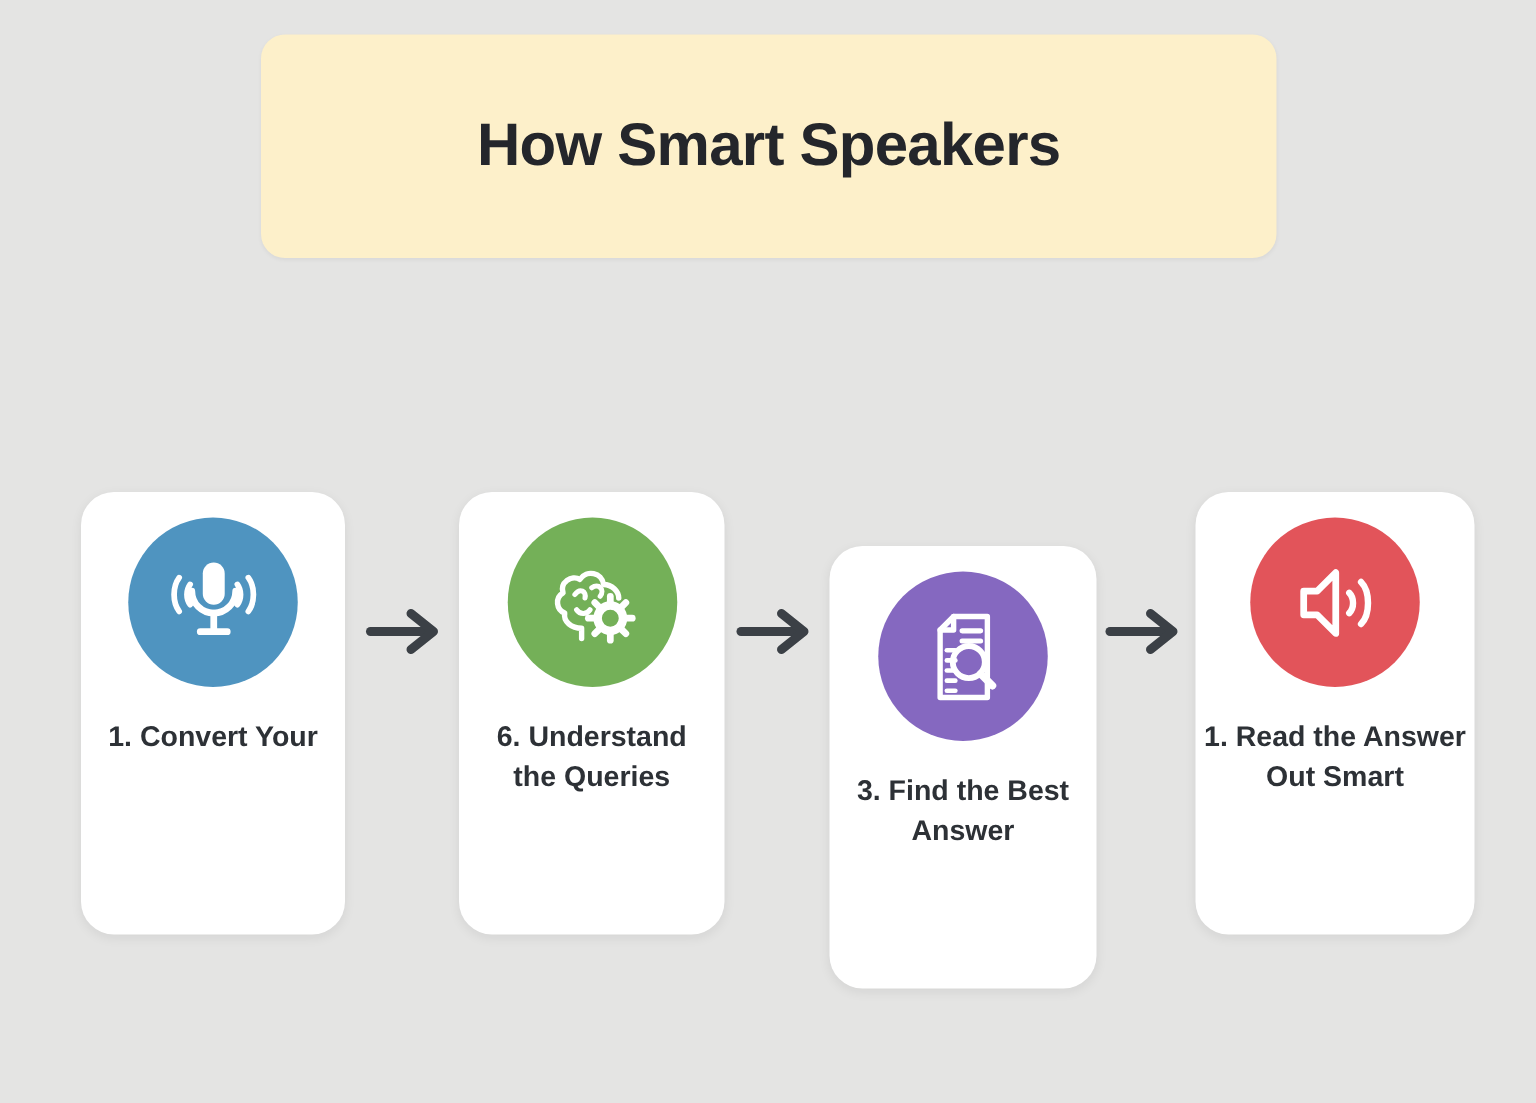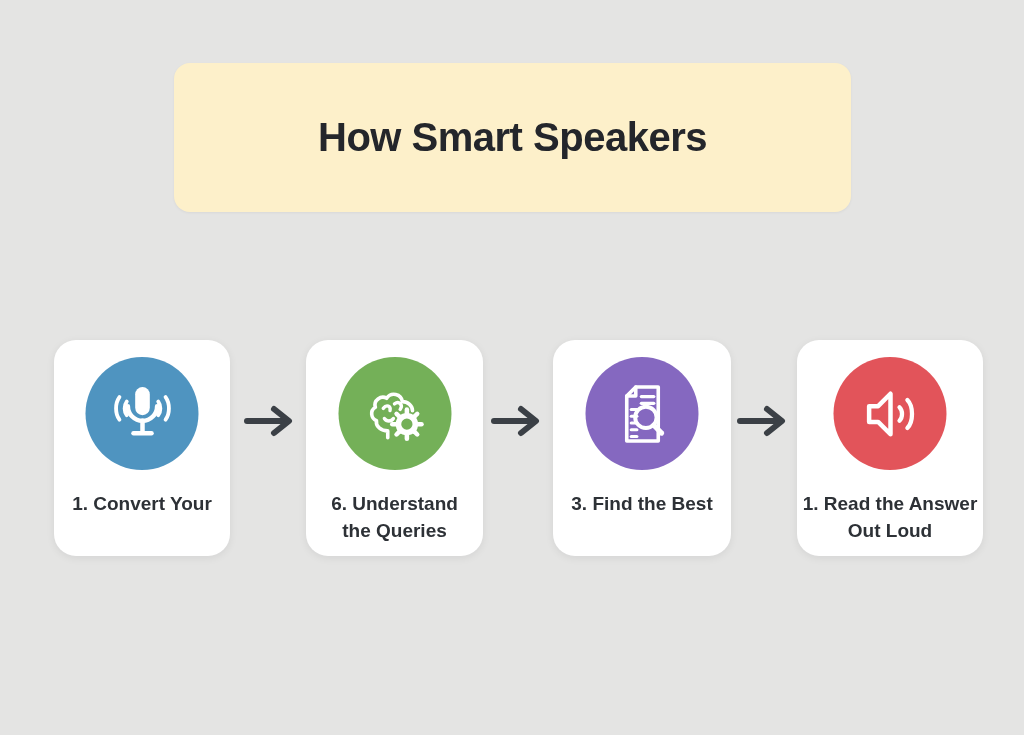--- a/index.html
+++ b/index.html
@@ -15,40 +15,39 @@
   }
   .title-box{
     position:absolute;
     left:174px;top:23px;
     width:677px;height:149px;
     background:#fdf0ca;
     border-radius:16px;
     display:flex;flex-direction:column;
     align-items:center;justify-content:center;
     box-shadow:0 1px 3px rgba(0,0,0,0.05);
-    margin-top:40px;
   }
   .title-line{
     font-size:40px;
     font-weight:700;
     letter-spacing:-0.5px;
     color:#24262b;
     line-height:55px;
     white-space:nowrap;
   }
   .card{
     position:absolute;
-    top:340px;height:216px;
+    top:328px;height:295px;
     background:#ffffff;
     border-radius:22px;
     box-shadow:0 2px 8px rgba(0,0,0,0.07);
   }
   .card1{left:54px;width:176px;}
   .card2{left:306px;width:177px;}
-  .card3{left:553px;width:178px;}
+  .card3{left:553px;width:178px;margin-top:36px;}
   .card4{left:797px;width:186px;}
   .circle{
     position:absolute;
     top:17px;left:50%;
     transform:translateX(-50%);
     width:113px;height:113px;
     border-radius:50%;
     display:flex;align-items:center;justify-content:center;
   }
   .circle svg{width:72px;height:72px;display:block;}
@@ -148,37 +147,38 @@
         <line x1="22" y1="34" x2="27" y2="34" stroke-width="2.8"></line>
         <line x1="22" y1="40" x2="27" y2="40" stroke-width="2.8"></line>
         <line x1="22" y1="46" x2="27" y2="46" stroke-width="2.8"></line>
         <line x1="22" y1="52" x2="27" y2="52" stroke-width="2.8"></line>
         <circle cx="35" cy="35" r="9.5" stroke-width="3.5"></circle>
         <line x1="42" y1="42" x2="49" y2="49" stroke-width="4.5"></line>
       </svg>
     </div>
     <div class="step-label">
       <div>3. Find the Best</div>
+      <div>Answer</div>
     </div>
   </div>
 
   <div class="arrow arrow3">
     <svg viewBox="0 0 56 36" fill="none" stroke="#3b4046" stroke-linecap="round" stroke-linejoin="round">
       <line x1="4" y1="18" x2="42" y2="18" stroke-width="6"></line>
       <path d="M31 6 L46 18 L31 30" stroke-width="6"></path>
     </svg>
   </div>
 
   <div class="card card4">
     <div class="circle" style="background-color: rgb(226, 84, 90);">
       <svg viewBox="0 0 64 64" fill="none" stroke="#ffffff" stroke-linecap="round" stroke-linejoin="round">
         <path d="M13 25 h8 l11 -11 v36 l-11 -11 h-8 z" stroke-width="4"></path>
         <path d="M40 26 c3 3 3 9 0 12" stroke-width="3.8"></path>
         <path d="M47 19.5 c5.5 5.5 5.5 19.5 0 25" stroke-width="3.8"></path>
       </svg>
     </div>
     <div class="step-label">
       <div>1. Read the Answer</div>
-      <div>Out Loud</div>
+      <div>Out Smart</div>
     </div>
   </div>
 
 </div>
 
 </body></html>

